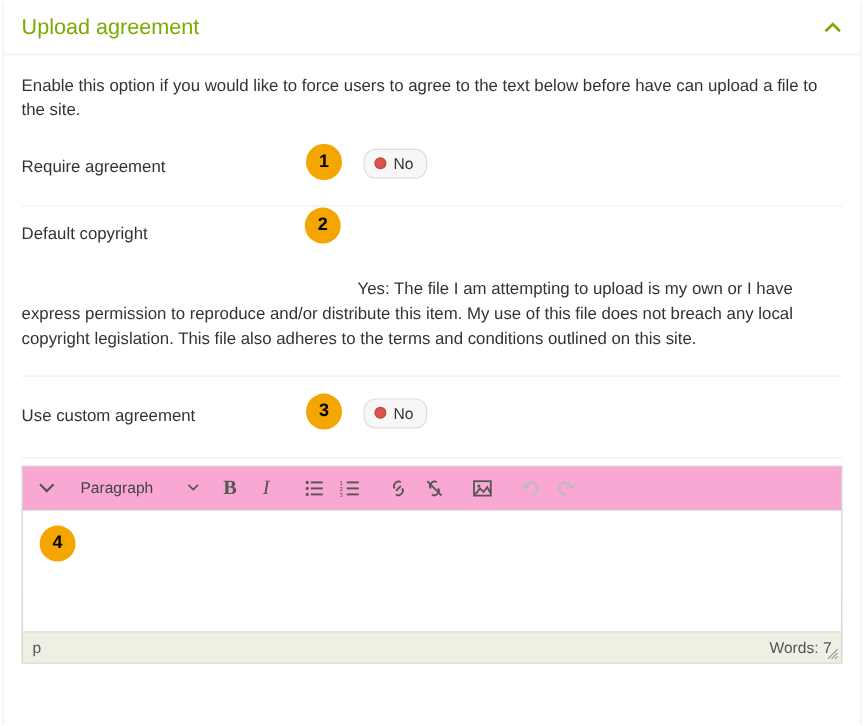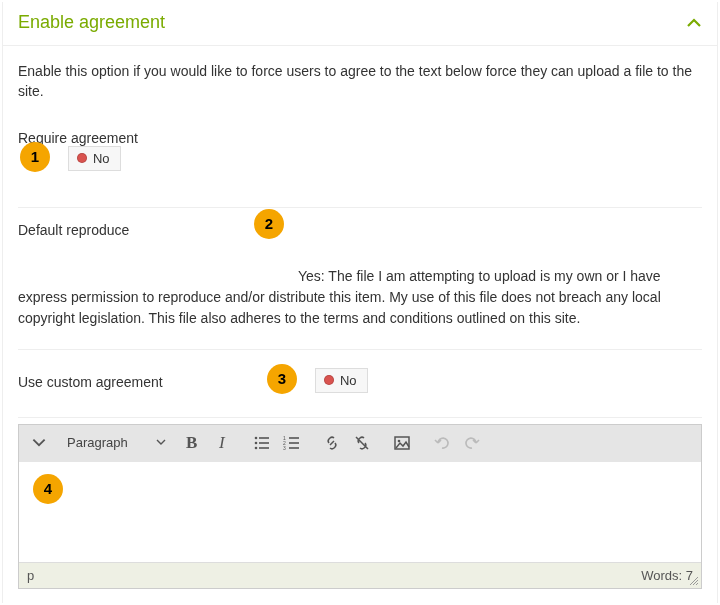--- a/index.html
+++ b/index.html
@@ -9,79 +9,79 @@
   .header { border-bottom: 1px solid #eee; padding: 10px 15px 12px 15px; display:flex; align-items:center; justify-content:space-between;}
   .header-title { color:#7aab01; font-size:18px; font-weight:400;}
   .collapse-icon { color:#7aab01; }
   .collapse-icon svg { width:16px; height:16px; display:block; }
   .content { padding: 15px 15px 0 15px; }
   .desc { margin-bottom: 14px; color:#333; line-height:1.45; }
   .row { display:flex; align-items:flex-start; position:relative; padding: 8px 0 14px 0;}
   .divider { border-bottom:1px solid #eee; }
   .label-col { width: 235px; flex-shrink:0; padding-top:6px; }
   .val-col { flex:1; position:relative; }
-  .toggle { display:inline-flex; align-items:center; border:1px solid #ddd; background:#f7f7f7; padding:4px 10px 4px 8px; border-radius:0; font-size:13px; color:#333; cursor:pointer; }
+  .toggle { display:inline-flex; align-items:center; border:1px solid #ddd; background:#f7f7f7; padding:4px 10px 4px 8px; border-radius:10px; font-size:13px; color:#333; cursor:pointer; }
   .toggle .dot { width:10px; height:10px; border-radius:50%; margin-right:6px; display:inline-block; box-shadow: inset 0 0 0 1px rgba(0,0,0,0.15); }
   .toggle .dot.off { background:#d9534f; }
   .agreement-text { line-height:1.5; color:#333; padding-top:0px; }
   .marker { width:30px; height:30px; border-radius:50%; background:#f5a500; color:#000; font-weight:700; display:flex; align-items:center; justify-content:center; position:absolute; font-size:15px; z-index:5; }
   .editor-label { margin:0 15px 8px 15px; padding-top:4px;}
   .editor-wrap { margin:0 15px; border:1px solid #ccc; position:relative;}
-  .toolbar { display:flex; align-items:center; padding:4px 6px; gap:2px; border-bottom:1px solid #e5e5e5; background:#e5e5e5;}
+  .toolbar { display:flex; align-items:center; padding:4px 6px; gap:2px; border-bottom:1px solid #e5e5e5; background:#f9a8d4;}
   .tb-btn { width:28px; height:28px; display:flex; align-items:center; justify-content:center; color:#555; border-radius:2px;}
   .tb-btn svg { width:18px; height:18px; }
   .tb-btn.dis { color:#bbb; }
   .fmt-sel { display:flex; align-items:center; height:28px; padding:0 6px 0 8px; margin:0 4px; color:#444; font-size:13px; position:relative;}
   .fmt-sel .caret { margin-left:28px; }
   .caret svg { width:10px; height:10px; }
   .editor-area { height:70px; background:#fff; position:relative;}
   .status-bar { display:flex; justify-content:space-between; align-items:center; background:#eef0e4; border-top:1px solid #ddd; padding:5px 8px; color:#555; font-size:13px; position:relative;}
   .resize-grip { position:absolute; right:2px; bottom:2px; width:10px; height:10px; }
   .resize-grip svg { width:10px; height:10px; display:block;}
   .divider-mid { border-bottom:1px solid #eee; margin-top:8px; margin-bottom:6px;}
 </style>
 </head>
 <body>
 
 <div class="wrap">
   <div class="inner">
     <div class="header">
-      <span class="header-title">Enable agreement</span>
+      <span class="header-title">Upload agreement</span>
       <span class="collapse-icon">
         <svg viewBox="0 0 16 16">
             <path d="M2 11 L8 5 L14 11" fill="none" stroke="currentColor" stroke-width="2.2"></path>
           </svg>
       </span>
     </div>
     <div class="content">
-      <div class="desc">Enable this option if you would like to force users to agree to the text below force they can upload a file to the site.</div>
+      <div class="desc">Enable this option if you would like to force users to agree to the text below before have can upload a file to the site.</div>
 
-      <div class="row divider" style="padding-bottom:36px;flex-direction:column;">
+      <div class="row divider" style="padding-bottom:22px;">
         <div class="label-col">Require agreement</div>
         <div class="val-col">
           <div class="marker" style="left:2px; top:-4px;">1</div>
           <span style="display:inline-block; width:46px;"></span>
           <span class="toggle">
             <span class="dot off"></span>
             <span>No</span>
           </span>
         </div>
       </div>
 
       <div class="row divider" style="position:relative; padding-top:14px; padding-bottom:20px;">
         <div class="marker" style="left:236px; top:1px;">2</div>
-        <div class="label-col" style="padding-top:0;">Default reproduce</div>
+        <div class="label-col" style="padding-top:0;">Default copyright</div>
         <div class="val-col">
           <div class="agreement-text" style="margin-left:-235px; text-indent:280px;margin-top:44px;">
             <span>Yes: The file I am attempting to upload is my own or I have express permission to reproduce and/or distribute this item. My use of this file does not breach any local copyright legislation. This file also adheres to the terms and conditions outlined on this site.</span>
           </div>
         </div>
       </div>
 
-      <div class="row" style="padding-top:18px; padding-bottom:16px;gap:12px;">
+      <div class="row" style="padding-top:18px; padding-bottom:16px;">
         <div class="label-col">Use custom agreement</div>
         <div class="val-col">
           <div class="marker" style="left:2px; top:-4px;">3</div>
           <span style="display:inline-block; width:46px;"></span>
           <span class="toggle">
             <span class="dot off"></span>
             <span>No</span>
           </span>
         </div>
       </div>

